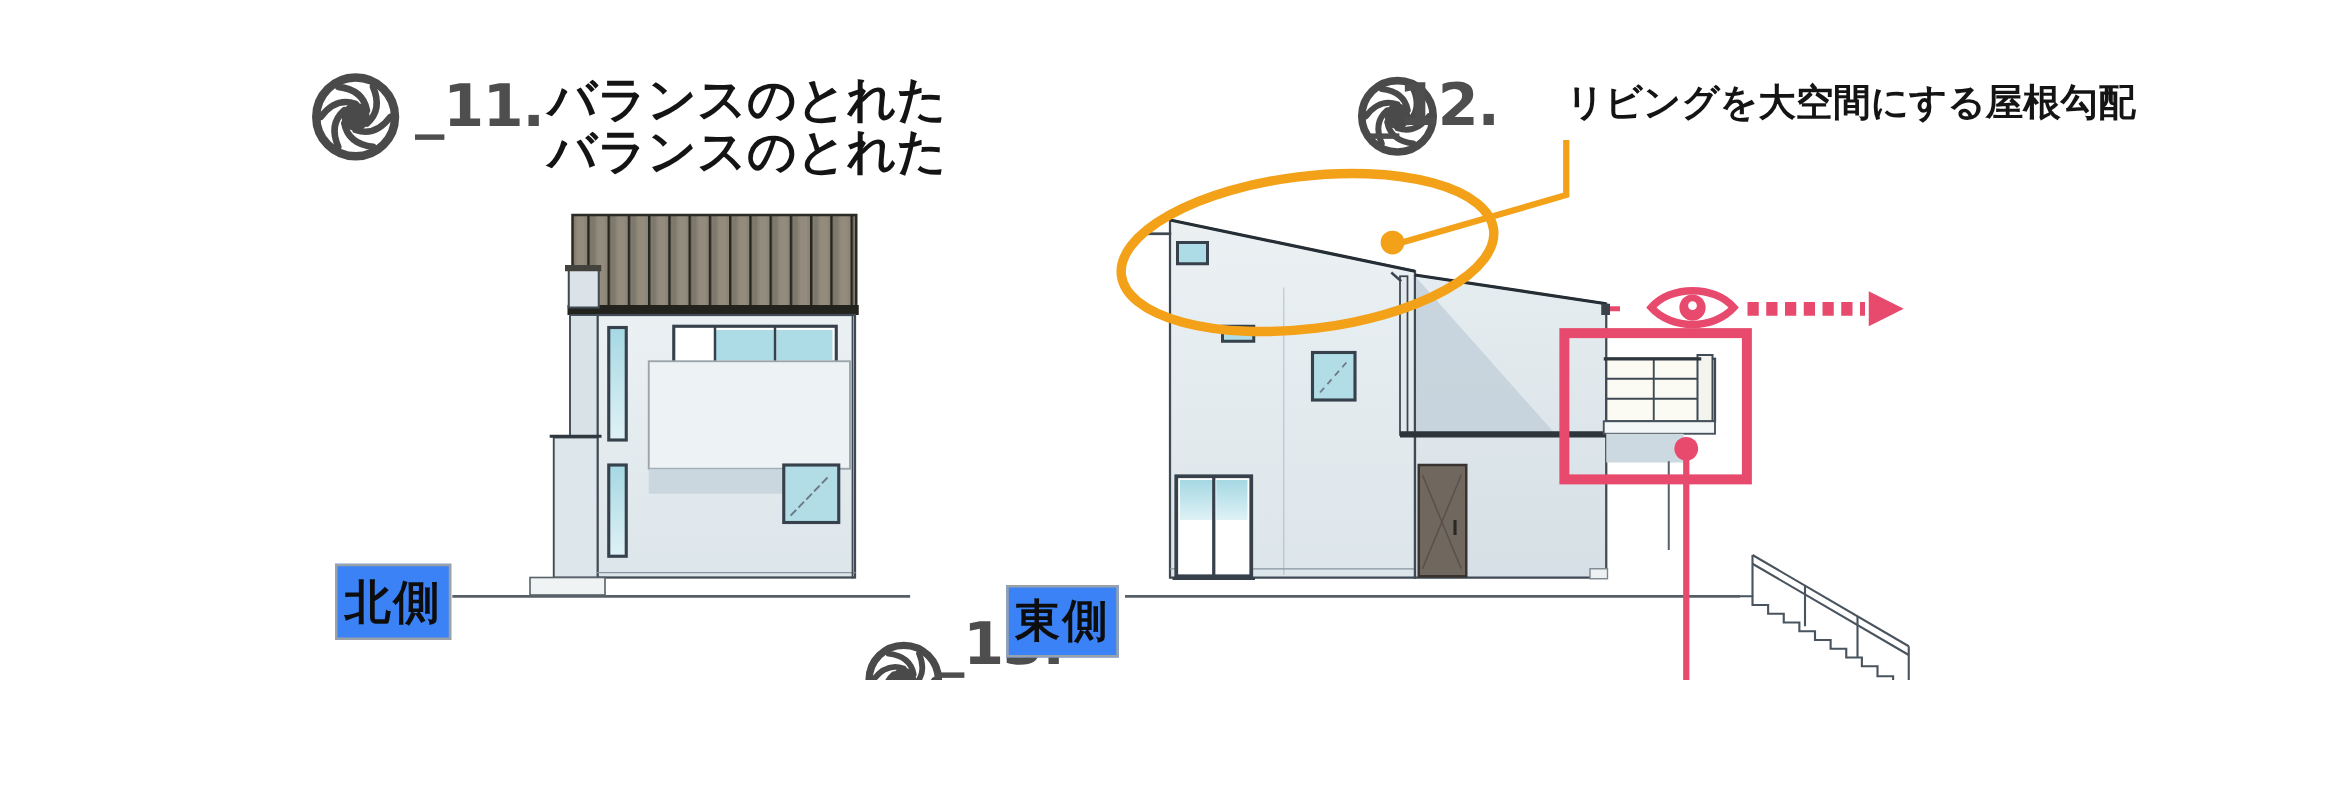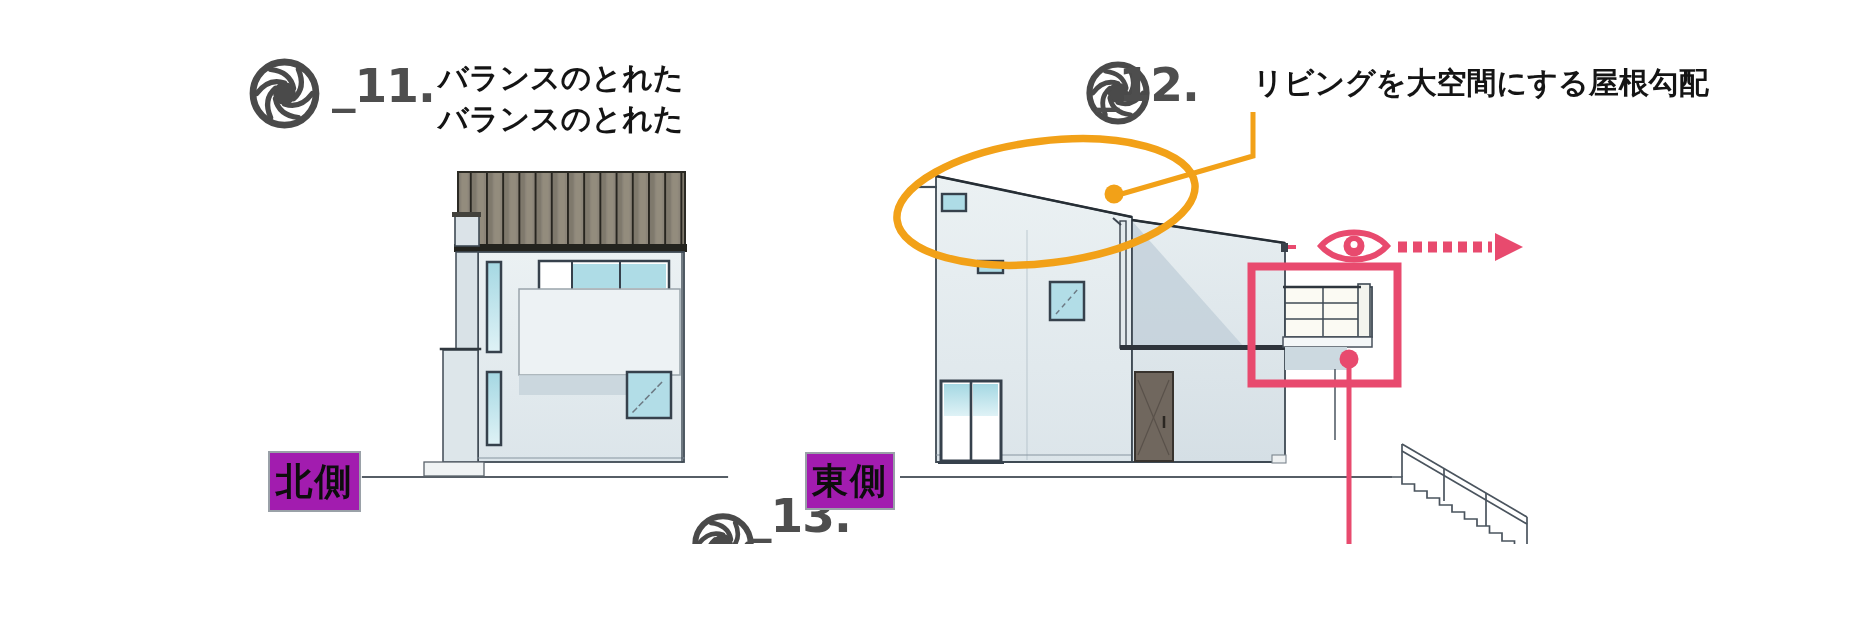--- a/index.html
+++ b/index.html
@@ -1,28 +1,28 @@
 <!DOCTYPE html>
 <html><head>
 <meta charset="utf-8">
 <style>
   html,body{margin:0;padding:0;background:#ffffff;}
   .canvas{position:relative;width:1860px;height:544px;background:#ffffff;overflow:hidden;
           font-family:"DejaVu Sans",sans-serif;}
   .art{position:absolute;left:0;top:0;}
   .anno-num{position:absolute;font-weight:bold;font-size:47px;line-height:1;color:#4E4E4E;letter-spacing:-1px;}
   .anno-text{position:absolute;font-weight:bold;color:#141414;}
-  .t34{font-size:30px;line-height:41px;font-family:Liberation Mono, monospace;}
+  .t34{font-size:39px;line-height:41px;}
   .t30{font-size:30px;line-height:34px;}
   .ap-icon{position:absolute;}
-  .elev-label{position:absolute;background:#a21caf;border:2px solid #9aa1a8;
+  .elev-label{position:absolute;background:#3b82f6;border:2px solid #9aa1a8;
               display:flex;align-items:center;justify-content:center;
               font-weight:bold;color:#0d0d0d;letter-spacing:2px;}
   #north-label{left:268px;top:451px;width:89px;height:57px;font-size:37px;}
-  #east-label{left:805px;top:452px;width:86px;height:54px;font-size:36px;}
+  #east-label{left:805px;top:468px;width:86px;height:54px;font-size:36px;}
   #a11-icon{left:247px;top:56px;width:75px;height:75px;}
   #a11-num{left:332px;top:62px;}
   #a11-text{left:438px;top:60px;}
   #a12-icon{left:1084px;top:59px;width:68px;height:68px;}
   #a12-num{left:1096px;top:61px;}
   #a12-text{left:1253px;top:66px;text-align:center;}
   #a13-icon{left:690px;top:511px;width:66px;height:66px;}
   #a13-num{left:748px;top:492px;}
   #a13-text{left:820px;top:524px;}
 </style>

